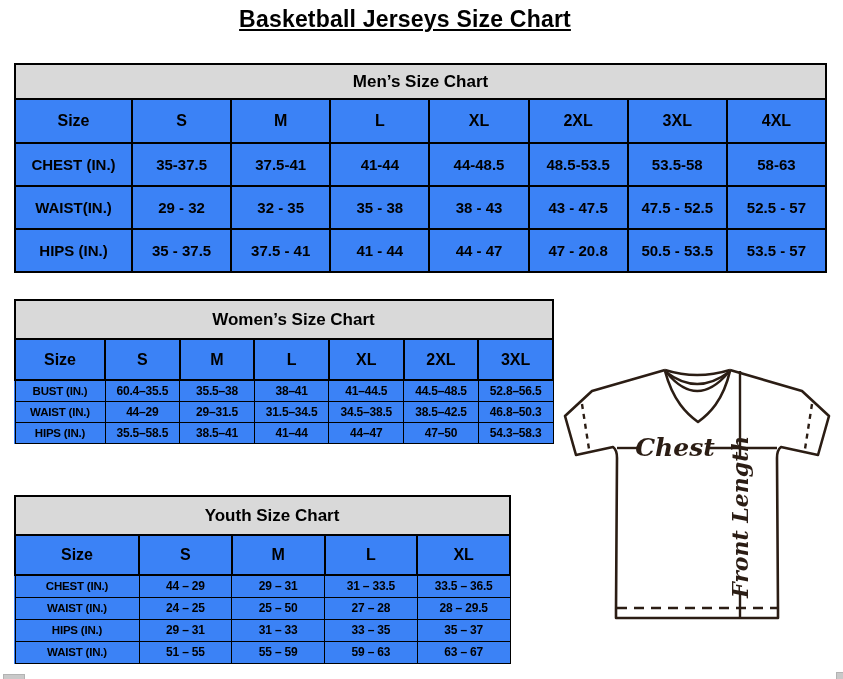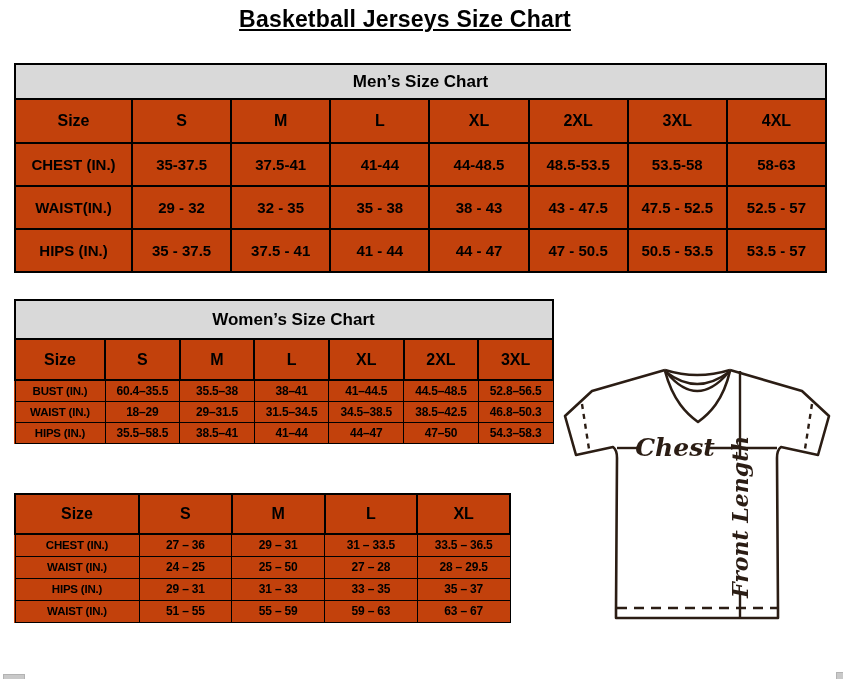--- a/index.html
+++ b/index.html
@@ -13,21 +13,21 @@
     font-size:23px;font-weight:bold;letter-spacing:0.2px;text-decoration:underline;
   }
   .chart{position:absolute;}
   .chart-title{
     background:#d9d9d9;border:2px solid #000;
     font-weight:bold;text-align:center;font-size:17px;
     height:33px;line-height:33px;
   }
   .chart table{
     border-collapse:collapse;table-layout:fixed;width:100%;
-    margin-top:-2px;background:#c2410c;
+    margin-top:-2px;background:#3b82f6;
   }
   .chart th,.chart td{
     text-align:center;vertical-align:middle;font-weight:bold;padding:0;
     overflow:hidden;white-space:nowrap;
   }
   
   .men{left:14px;top:63px;width:813px;}
   .men th,.men td{border:2px solid #000;font-size:15px;}
   .men thead th{height:42px;font-size:16px;}
   .men tbody tr{height:43px;}
@@ -95,21 +95,21 @@
           <td>43 - 47.5</td>
           <td>47.5 - 52.5</td>
           <td>52.5 - 57</td>
         </tr>
         <tr>
           <th>HIPS (IN.)</th>
           <td>35 - 37.5</td>
           <td>37.5 - 41</td>
           <td>41 - 44</td>
           <td>44 - 47</td>
-          <td>47 - 50.5</td>
+          <td>47 - 20.8</td>
           <td>50.5 - 53.5</td>
           <td>53.5 - 57</td>
         </tr>
       </tbody>
     </table>
 </div>
 
 <div class="chart women">
   <div class="chart-title tall">Women’s Size Chart</div>
   <table>
@@ -129,55 +129,56 @@
           <th>BUST (IN.)</th>
           <td>60.4–35.5</td>
           <td>35.5–38</td>
           <td>38–41</td>
           <td>41–44.5</td>
           <td>44.5–48.5</td>
           <td>52.8–56.5</td>
         </tr>
         <tr>
           <th>WAIST (IN.)</th>
-          <td>18–29</td>
+          <td>44–29</td>
           <td>29–31.5</td>
           <td>31.5–34.5</td>
           <td>34.5–38.5</td>
           <td>38.5–42.5</td>
           <td>46.8–50.3</td>
         </tr>
         <tr>
           <th>HIPS (IN.)</th>
           <td>35.5–58.5</td>
           <td>38.5–41</td>
           <td>41–44</td>
           <td>44–47</td>
           <td>47–50</td>
           <td>54.3–58.3</td>
         </tr>
       </tbody>
     </table>
 </div>
 
 <div class="chart youth">
+  <div class="chart-title tall">Youth Size Chart</div>
   <table>
       <thead>
         <tr>
           <th>Size</th>
           <th>S</th>
           <th>M</th>
           <th>L</th>
           <th>XL</th>
         </tr>
       </thead>
       <tbody>
         <tr>
           <th>CHEST (IN.)</th>
-          <td>27 – 36</td>
+          <td>44 – 29</td>
           <td>29 – 31</td>
           <td>31 – 33.5</td>
           <td>33.5 – 36.5</td>
         </tr>
         <tr>
           <th>WAIST (IN.)</th>
           <td>24 – 25</td>
           <td>25 – 50</td>
           <td>27 – 28</td>
           <td>28 – 29.5</td>

